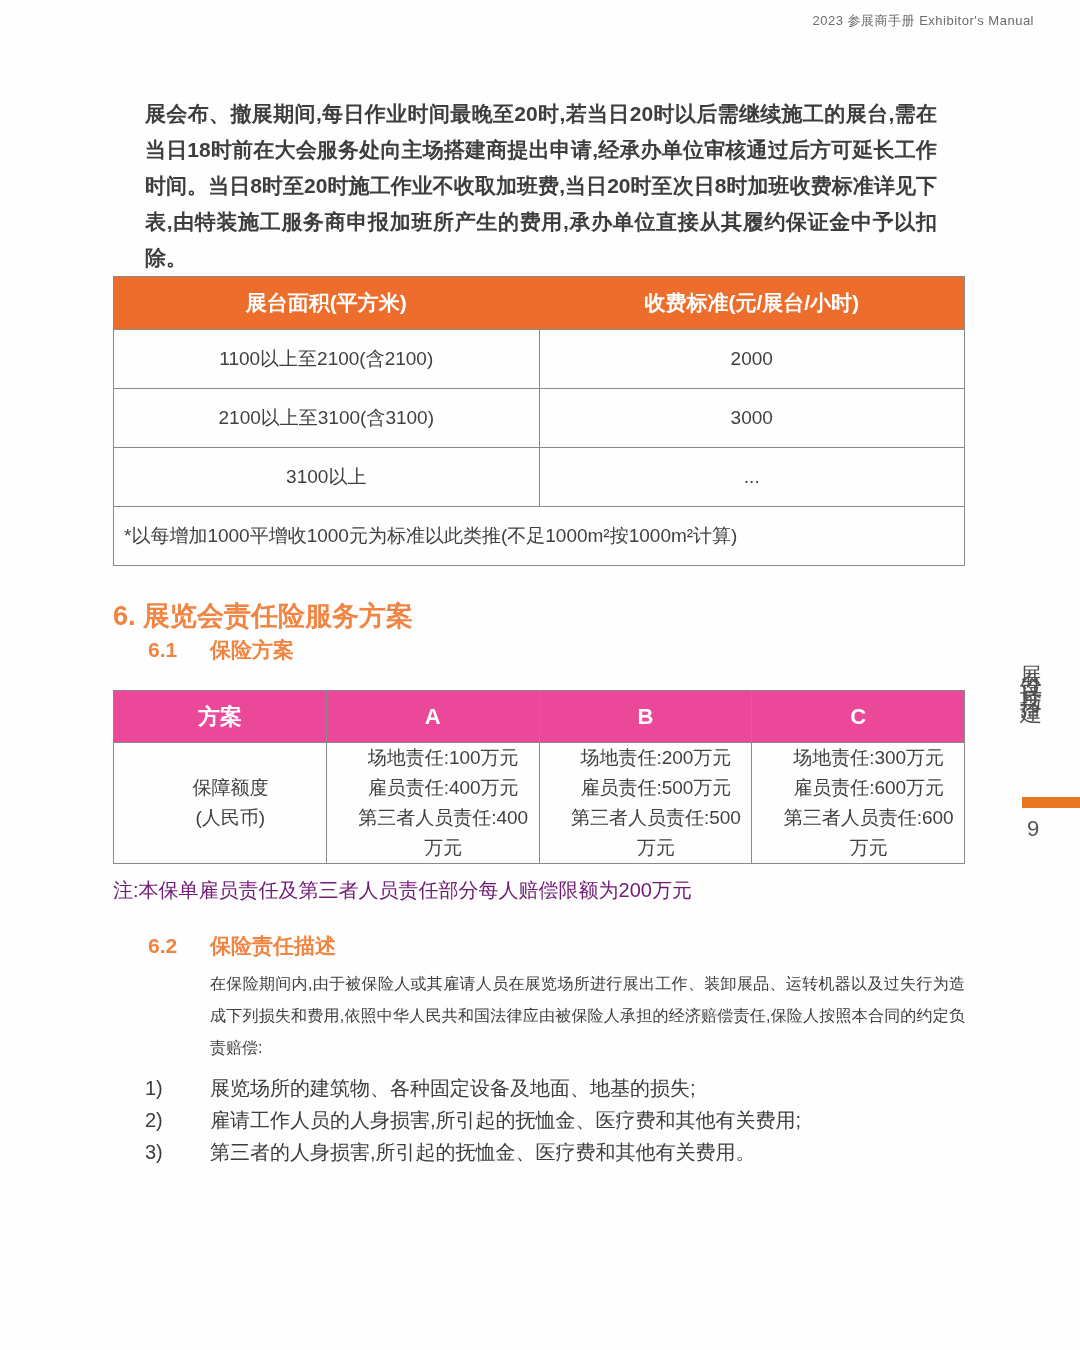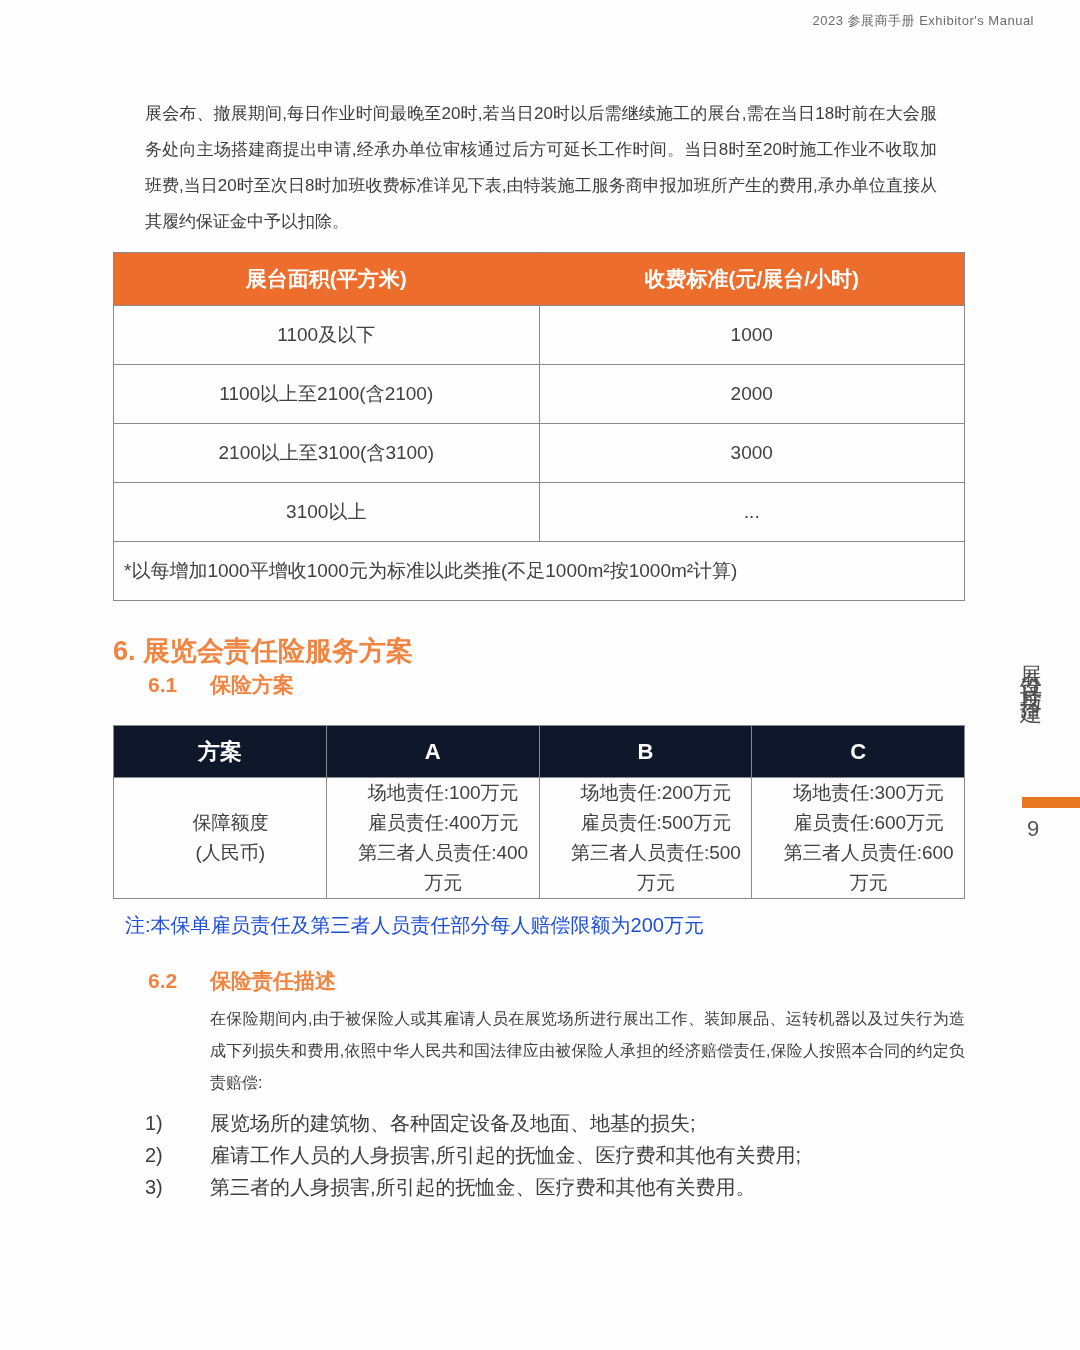--- a/index.html
+++ b/index.html
@@ -11,50 +11,50 @@
   .page-header{
     position:absolute;top:12px;right:46px;
     font-size:13px;font-weight:normal;color:#6b6b6b;letter-spacing:.5px;
   }
   .content{position:absolute;left:113px;top:0;width:852px;padding-top:84px;}
   h2.sec-title{
     margin:0;font-size:27px;line-height:32px;font-weight:bold;color:#f18440;
   }
   h2.sec6{margin-top:34px;}
   .para{
-    margin:12px 0 0 32px;width:792px;font-size:17px;line-height:36px;
-    text-align:justify;color:#3d3d3d;
+    margin:12px 0 0 32px;width:792px;font-size:21px;line-height:36px;
+    text-align:justify;color:#3d3d3d;font-weight:bold;
   }
   table{border-collapse:collapse;width:852px;table-layout:fixed;}
   table, th, td{border:1px solid #8a8a8a;}
-  .t1{margin-top:12px;}
+  .t1{}
   .t1 th{
     height:50px;background:#ed6e2c;color:#ffffff;font-size:21px;font-weight:bold;
     text-align:center;
   }
   .t1 td{height:56px;font-size:19px;text-align:center;color:#404040;}
   .t1 td.footnote{text-align:left;padding-left:10px;font-size:19px;}
   .subhead{
     margin:4px 0 0 35px;font-size:21px;font-weight:bold;color:#f18440;
     display:flex;align-items:baseline;
   }
   .subhead .num{width:62px;}
   .subhead.s62{margin-top:28px;}
   .t2{margin-top:26px;}
   .t2 th{
-    height:49px;background:#0f172a;color:#ffffff;font-size:22px;font-weight:bold;
+    height:49px;background:#ec4899;color:#ffffff;font-size:22px;font-weight:bold;
     text-align:center;
   }
   .t2 td{
     font-size:19px;text-align:center;color:#404040;line-height:30px;
     white-space:pre-line;padding:0 6px;
   }
   .t2 tr.r1 td{height:91px;}
   .t2 tr.r2 td{height:92px;padding-left:27px;}
-  .note{margin:13px 0 0 12px;font-size:20px;color:#1d4ed8;}
+  .note{margin:13px 0 0 0;font-size:20px;color:#701a75;}
   .desc{
     margin:8px 0 0 97px;width:755px;font-size:16px;line-height:32px;
     text-align:justify;color:#3d3d3d;
   }
   .list{margin:8px 0 0 32px;}
   .list-item{display:flex;font-size:20px;line-height:32px;color:#3d3d3d;}
   .list-item .li-num{width:65px;flex:0 0 65px;}
   .list-item .li-text{width:755px;text-align:justify;}
   .side-tab{
     position:absolute;left:1016px;top:648px;writing-mode:vertical-rl;
@@ -75,24 +75,20 @@
 
 <main class="content">
 
   <p class="para">展会布、撤展期间,每日作业时间最晚至20时,若当日20时以后需继续施工的展台,需在当日18时前在大会服务处向主场搭建商提出申请,经承办单位审核通过后方可延长工作时间。当日8时至20时施工作业不收取加班费,当日20时至次日8时加班收费标准详见下表,由特装施工服务商申报加班所产生的费用,承办单位直接从其履约保证金中予以扣除。</p>
 
   <table class="t1">
     <tbody>
       <tr>
         <th>展台面积(平方米)</th>
         <th>收费标准(元/展台/小时)</th>
-      </tr>
-      <tr>
-        <td>1100及以下</td>
-        <td>1000</td>
       </tr>
       <tr>
         <td>1100以上至2100(含2100)</td>
         <td>2000</td>
       </tr>
       <tr>
         <td>2100以上至3100(含3100)</td>
         <td>3000</td>
       </tr>
       <tr>

